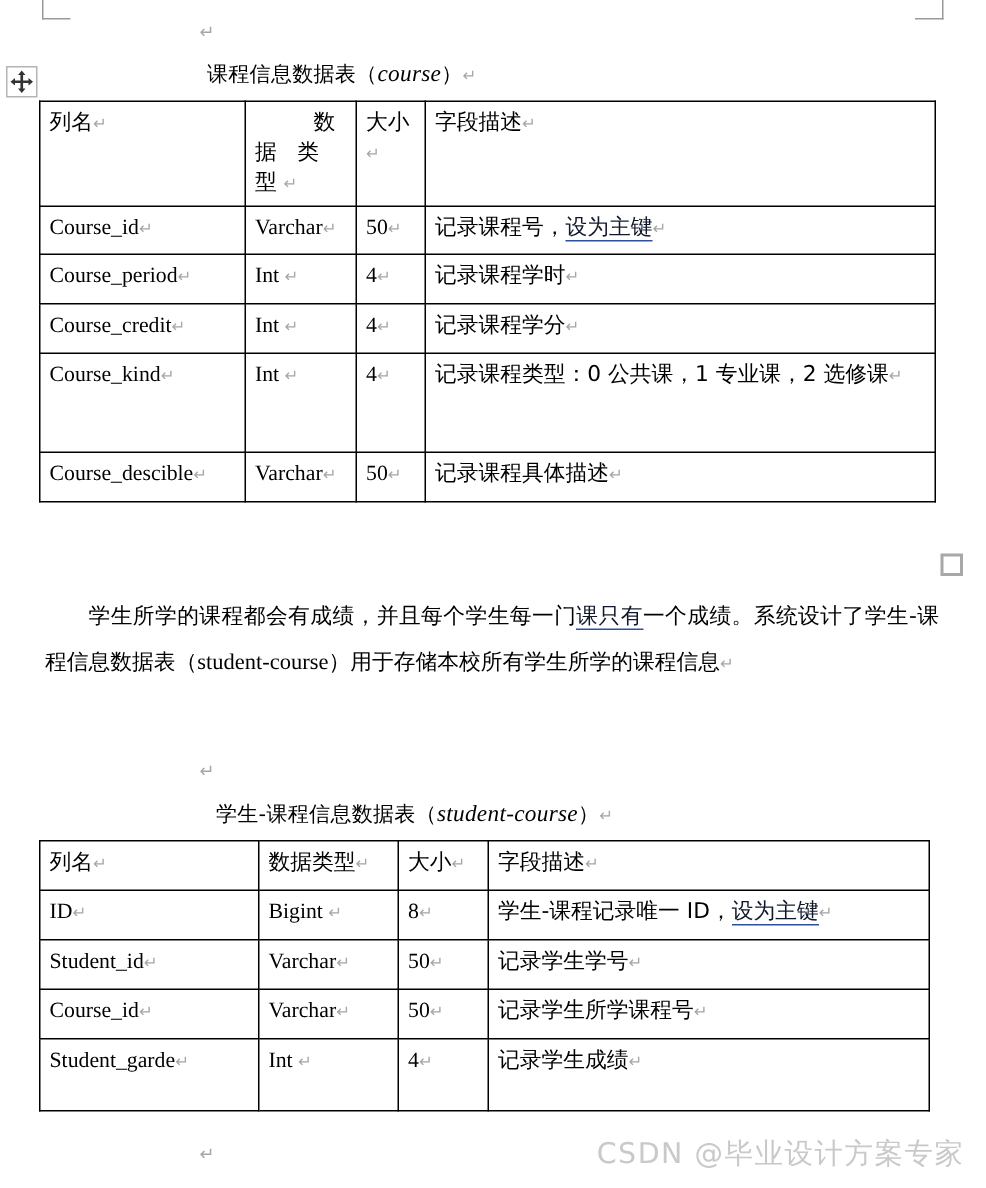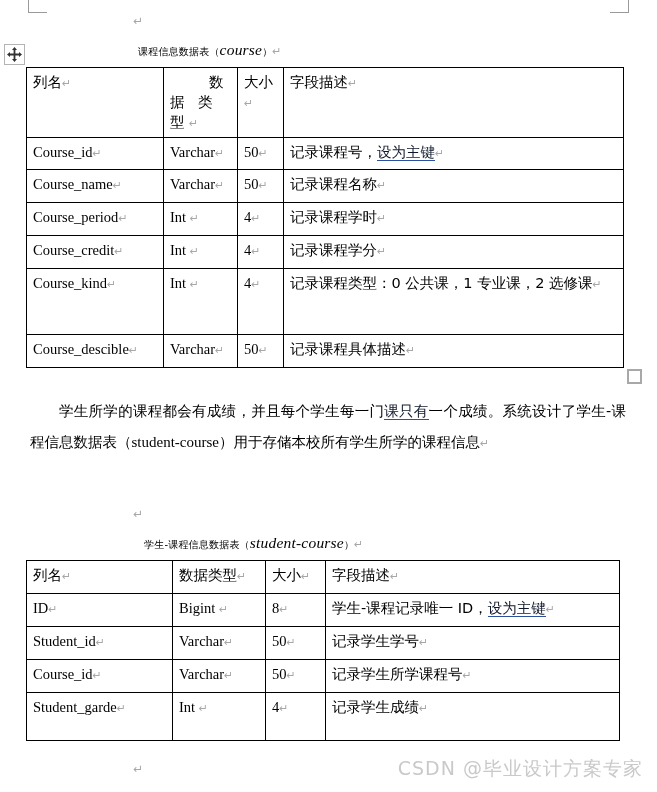--- a/index.html
+++ b/index.html
@@ -85,21 +85,21 @@
   table.wtable td {
     border: 1px solid #000000;
     vertical-align: top;
     padding: 4px 6px 3px 6px;
     font-size: 14.5px;
     line-height: 1.38;
     word-break: break-word;
   }
   td.cn { font-family: "DejaVu Sans", "Liberation Sans", sans-serif; font-size: 14px; }
   td.en { font-family: "Liberation Serif", serif; font-size: 14.5px; }
-  .cnspan { font-family: "DejaVu Sans", "Liberation Sans", sans-serif; font-size: 10px; }
+  .cnspan { font-family: "DejaVu Sans", "Liberation Sans", sans-serif; font-size: 14px; }
 
   
   .justified { letter-spacing: 4.5px; margin-left: 39px; }
 
   
   .blue-ul {
     color: #0f172a;
     border-bottom: 1.5px solid #2d4fa0;
     padding-bottom: 0px;
   }
@@ -166,26 +166,20 @@
       <td class="cn"><span>字段描述</span><span class="pilcrow">↵</span></td>
     </tr>
 
     <tr style="height:32px;">
       <td class="en"><span>Course_id</span><span class="pilcrow">↵</span></td>
       <td class="en"><span>Varchar</span><span class="pilcrow">↵</span></td>
       <td class="en"><span>50</span><span class="pilcrow">↵</span></td>
       <td class="cn"><span>记录课程号，</span><span class="blue-ul">设为主键</span><span class="pilcrow">↵</span></td>
     </tr>
 
-    <tr style="height:33px;">
-      <td class="en"><span>Course_name</span><span class="pilcrow">↵</span></td>
-      <td class="en"><span>Varchar</span><span class="pilcrow">↵</span></td>
-      <td class="en"><span>50</span><span class="pilcrow">↵</span></td>
-      <td class="cn"><span>记录课程名称</span><span class="pilcrow">↵</span></td>
-    </tr>
 
     <tr style="height:33px;">
       <td class="en"><span>Course_period</span><span class="pilcrow">↵</span></td>
       <td class="en"><span>Int</span>&nbsp;<span class="pilcrow">↵</span></td>
       <td class="en"><span>4</span><span class="pilcrow">↵</span></td>
       <td class="cn"><span>记录课程学时</span><span class="pilcrow">↵</span></td>
     </tr>
 
     <tr style="height:33px;">
       <td class="en"><span>Course_credit</span><span class="pilcrow">↵</span></td>

